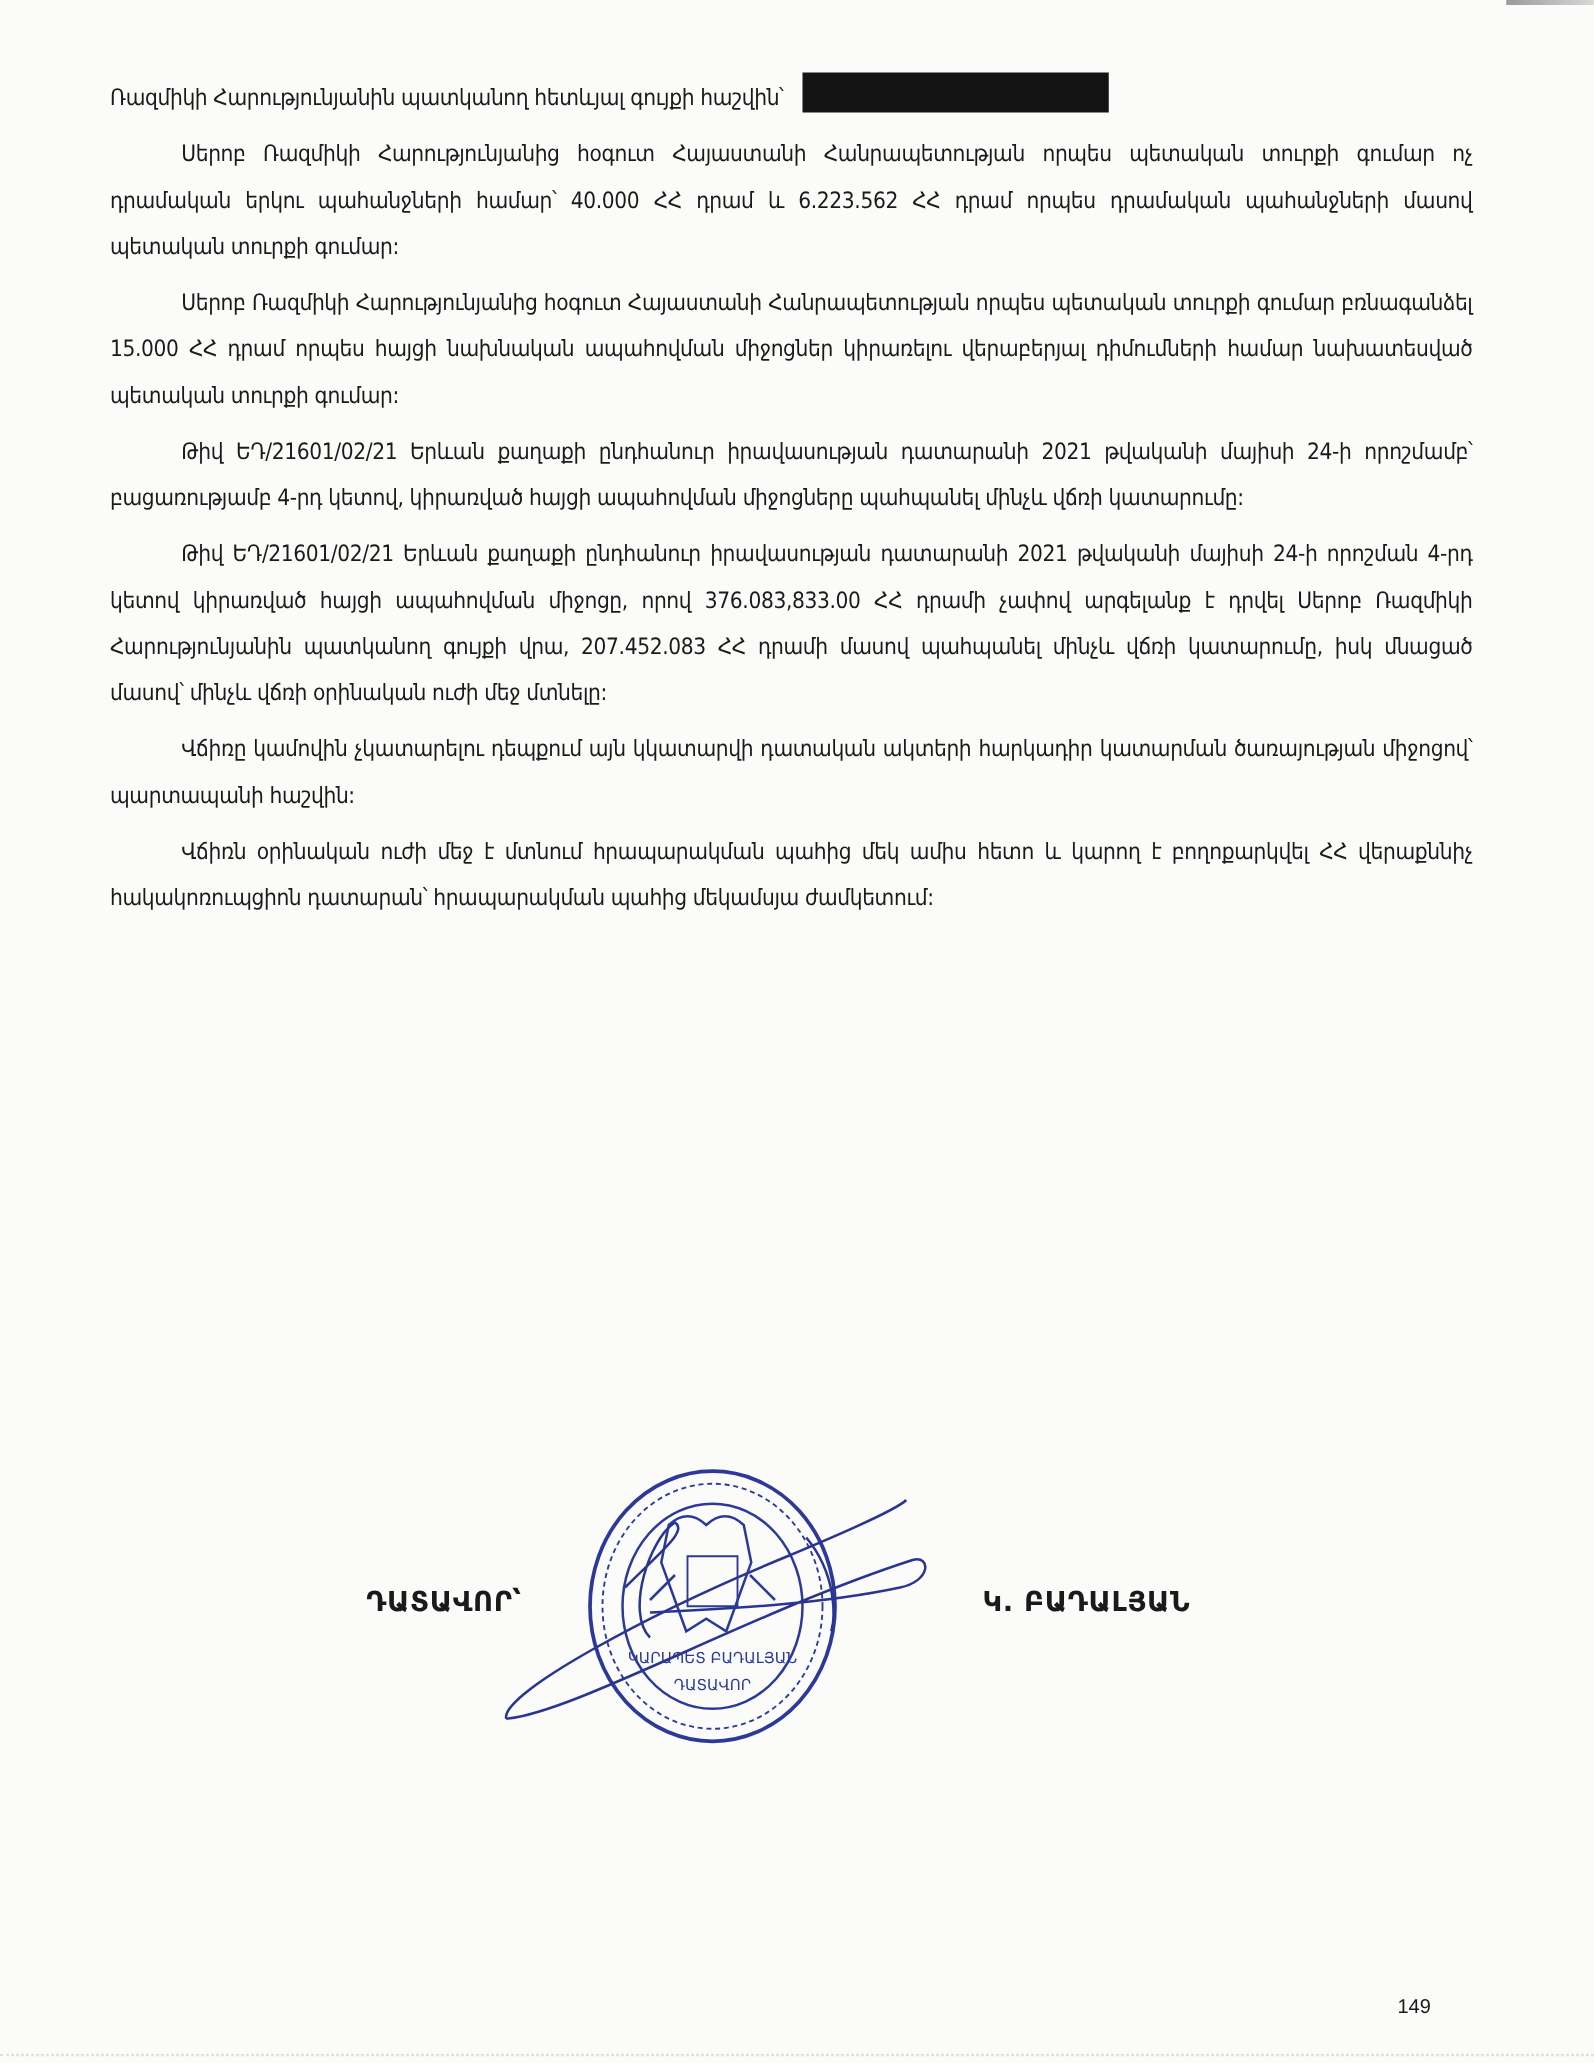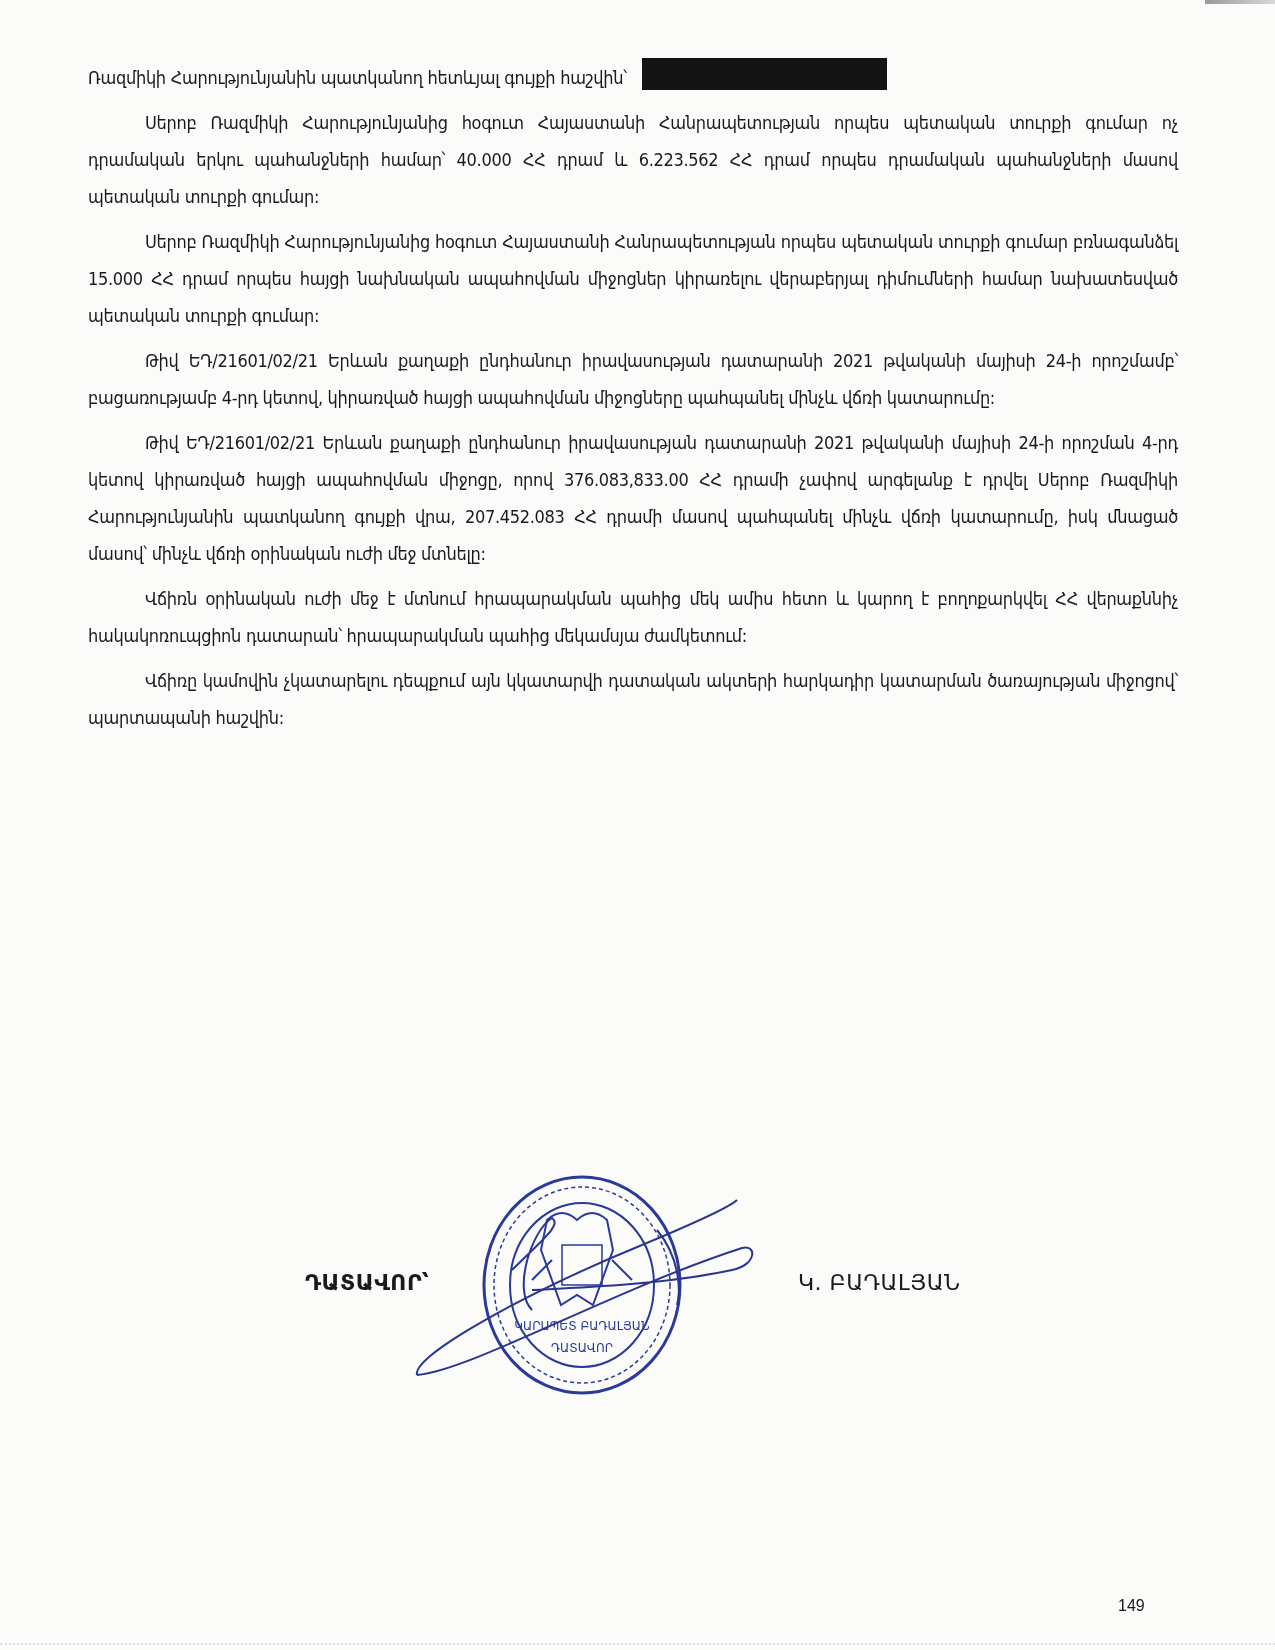--- a/index.html
+++ b/index.html
@@ -19,29 +19,29 @@
     }
     .content p {
       margin: 0 0 8px 0; text-align: justify;
     }
     .content p.indent { text-indent: 57px; }
     .redact {
       display: inline-block; width: 245px; height: 32px; background: #141414;
       vertical-align: -6px; margin-left: 10px;
     }
     .sigblock {
-      position: absolute; left: 12px; top: 1170px; width: 1046px; height: 260px;
+      position: absolute; left: 0; top: 1170px; width: 1046px; height: 260px;
     }
     .sig-title {
       position: absolute; left: 293px; top: 100px; font-weight: bold;
       font-size: 22px; letter-spacing: 0.5px;
       font-family: "DejaVu Sans", sans-serif;
     }
     .sig-name {
-      position: absolute; left: 786px; top: 100px; font-weight: normal;
+      position: absolute; left: 786px; top: 100px; font-weight: bold;
       font-size: 22px; letter-spacing: 0.5px;
       font-family: "DejaVu Sans", sans-serif;
     }
     .stamp { position: absolute; left: 400px; top: 0; width: 380px; height: 260px; }
     .stamp-text { font-family: "DejaVu Sans", sans-serif; fill: #2b3a9a; }
     .page-number {
       position: absolute; left: 1118px; top: 1597px; font-size: 16px;
       font-family: "Liberation Sans", sans-serif;
     }
     .bottom-edge {
@@ -55,22 +55,22 @@
 <div class="scan-edge"></div>
 
 <div class="content">
   <p>
     <span>Ռազմիկի Հարությունյանին պատկանող հետևյալ գույքի հաշվին՝ </span><span class="redact"></span><br>
   </p>
   <p class="indent">Սերոբ Ռազմիկի Հարությունյանից հօգուտ Հայաստանի Հանրապետության որպես պետական տուրքի գումար ոչ դրամական երկու պահանջների համար՝ 40.000 ՀՀ դրամ և 6.223.562 ՀՀ դրամ որպես դրամական պահանջների մասով պետական տուրքի գումար:</p>
   <p class="indent">Սերոբ Ռազմիկի Հարությունյանից հօգուտ Հայաստանի Հանրապետության որպես պետական տուրքի գումար բռնագանձել 15.000 ՀՀ դրամ որպես հայցի նախնական ապահովման միջոցներ կիրառելու վերաբերյալ դիմումների համար նախատեսված պետական տուրքի գումար:</p>
   <p class="indent">Թիվ ԵԴ/21601/02/21 Երևան քաղաքի ընդհանուր իրավասության դատարանի 2021 թվականի մայիսի 24-ի որոշմամբ՝ բացառությամբ 4-րդ կետով, կիրառված հայցի ապահովման միջոցները պահպանել մինչև վճռի կատարումը:</p>
   <p class="indent">Թիվ ԵԴ/21601/02/21 Երևան քաղաքի ընդհանուր իրավասության դատարանի 2021 թվականի մայիսի 24-ի որոշման 4-րդ կետով կիրառված հայցի ապահովման միջոցը, որով 376.083,833.00 ՀՀ դրամի չափով արգելանք է դրվել Սերոբ Ռազմիկի Հարությունյանին պատկանող գույքի վրա, 207.452.083 ՀՀ դրամի մասով պահպանել մինչև վճռի կատարումը, իսկ մնացած մասով՝ մինչև վճռի օրինական ուժի մեջ մտնելը:</p>
+  <p class="indent">Վճիռը կամովին չկատարելու դեպքում այն կկատարվի դատական ակտերի հարկադիր կատարման ծառայության միջոցով՝ պարտապանի հաշվին:</p>
   <p class="indent">Վճիռն օրինական ուժի մեջ է մտնում հրապարակման պահից մեկ ամիս հետո և կարող է բողոքարկվել ՀՀ վերաքննիչ հակակոռուպցիոն դատարան՝ հրապարակման պահից մեկամսյա ժամկետում:</p>
-  <p class="indent">Վճիռը կամովին չկատարելու դեպքում այն կկատարվի դատական ակտերի հարկադիր կատարման ծառայության միջոցով՝ պարտապանի հաշվին:</p>
 </div>
 
 <div class="sigblock">
   <div class="sig-title">ԴԱՏԱՎՈՐ՝</div>
 
   <svg class="stamp" viewBox="0 0 380 260">
     <g fill="none" stroke="#2b3a9a">
       <ellipse cx="170" cy="115" rx="98" ry="108" stroke-width="3"></ellipse>
       <ellipse cx="170" cy="115" rx="88" ry="98" stroke-width="1.5" stroke-dasharray="4 3"></ellipse>
       <ellipse cx="170" cy="115" rx="72" ry="82" stroke-width="2"></ellipse>

